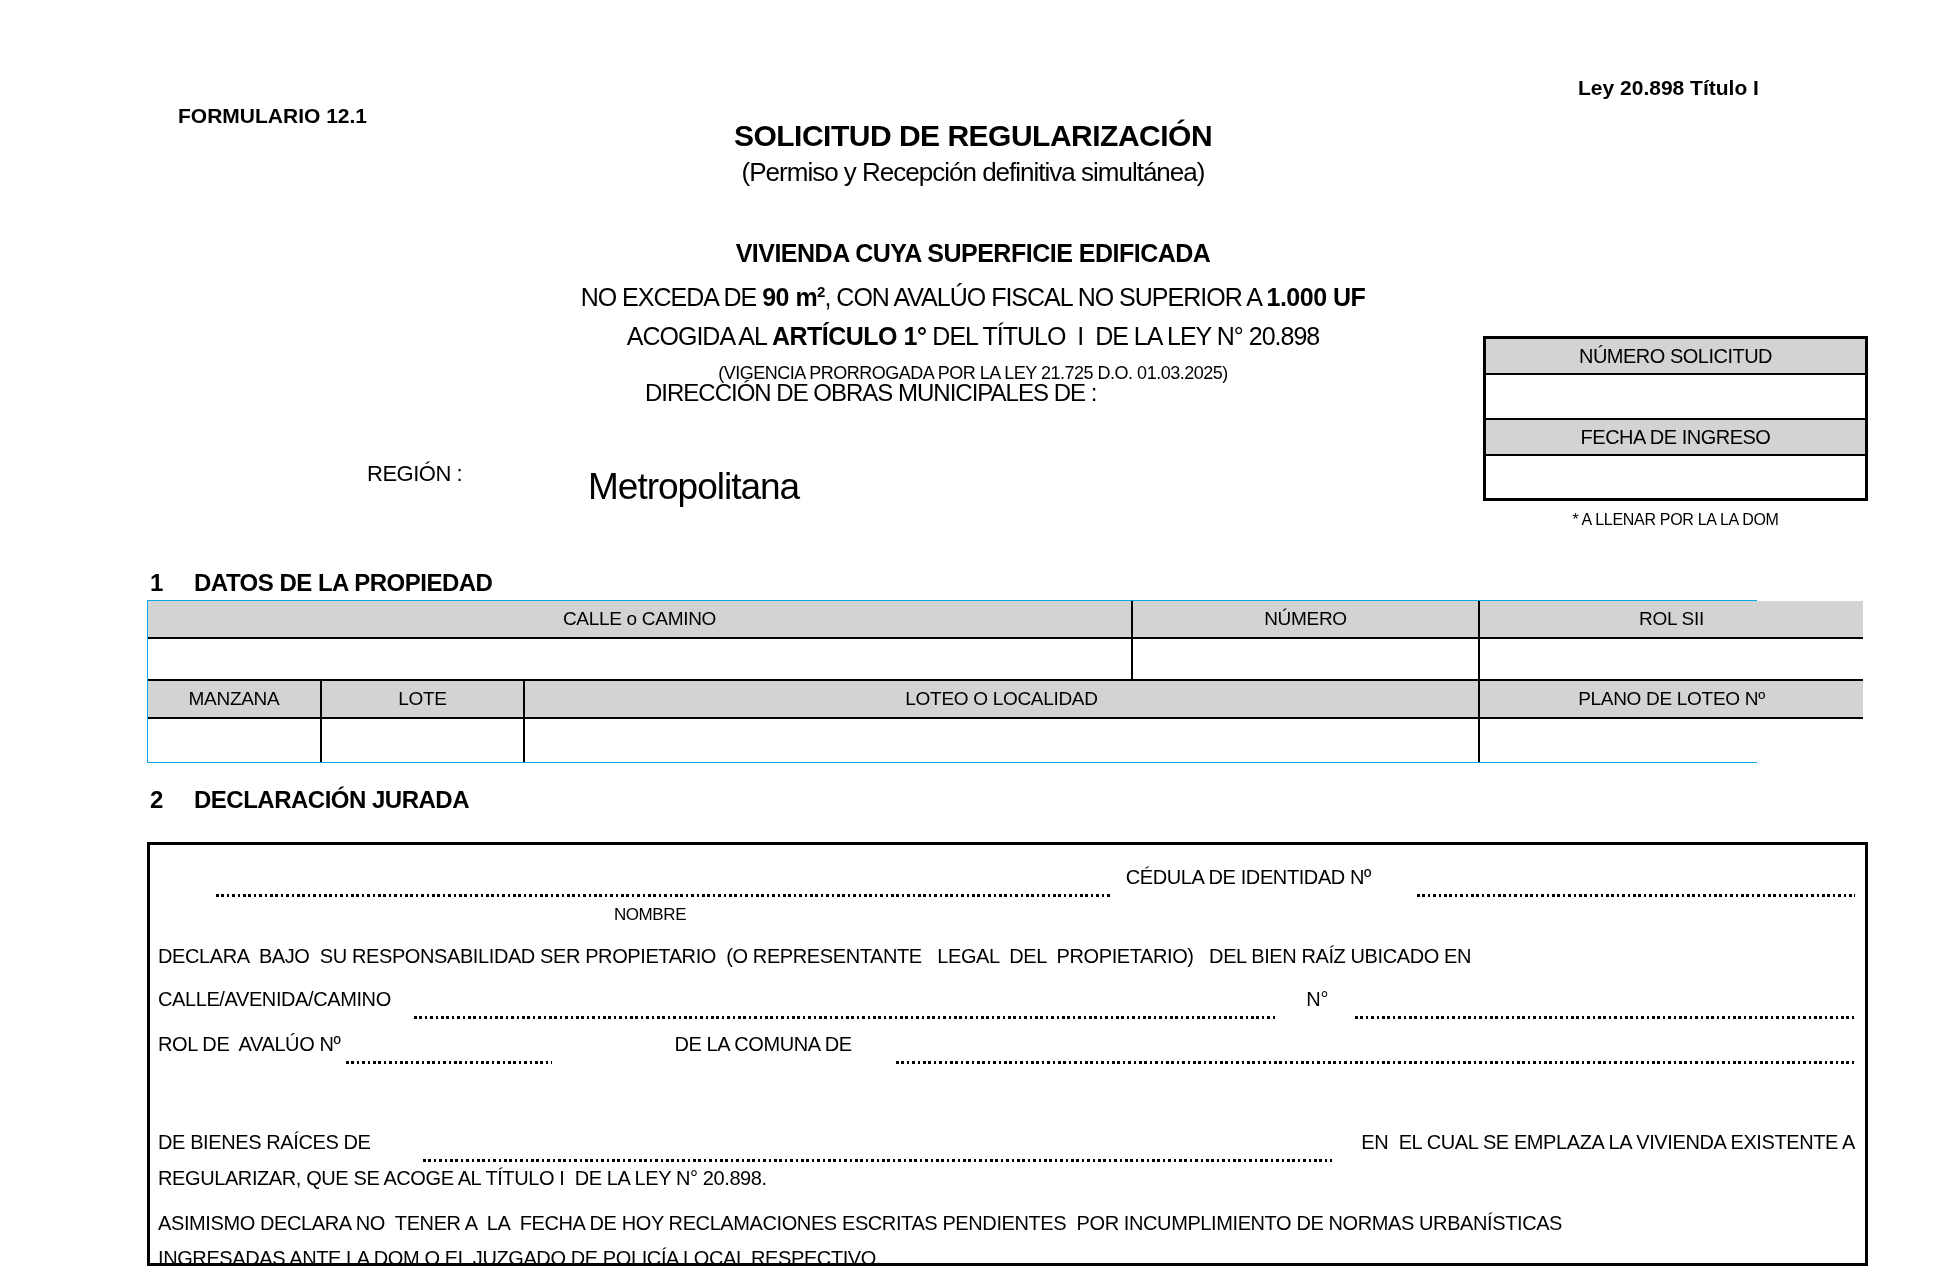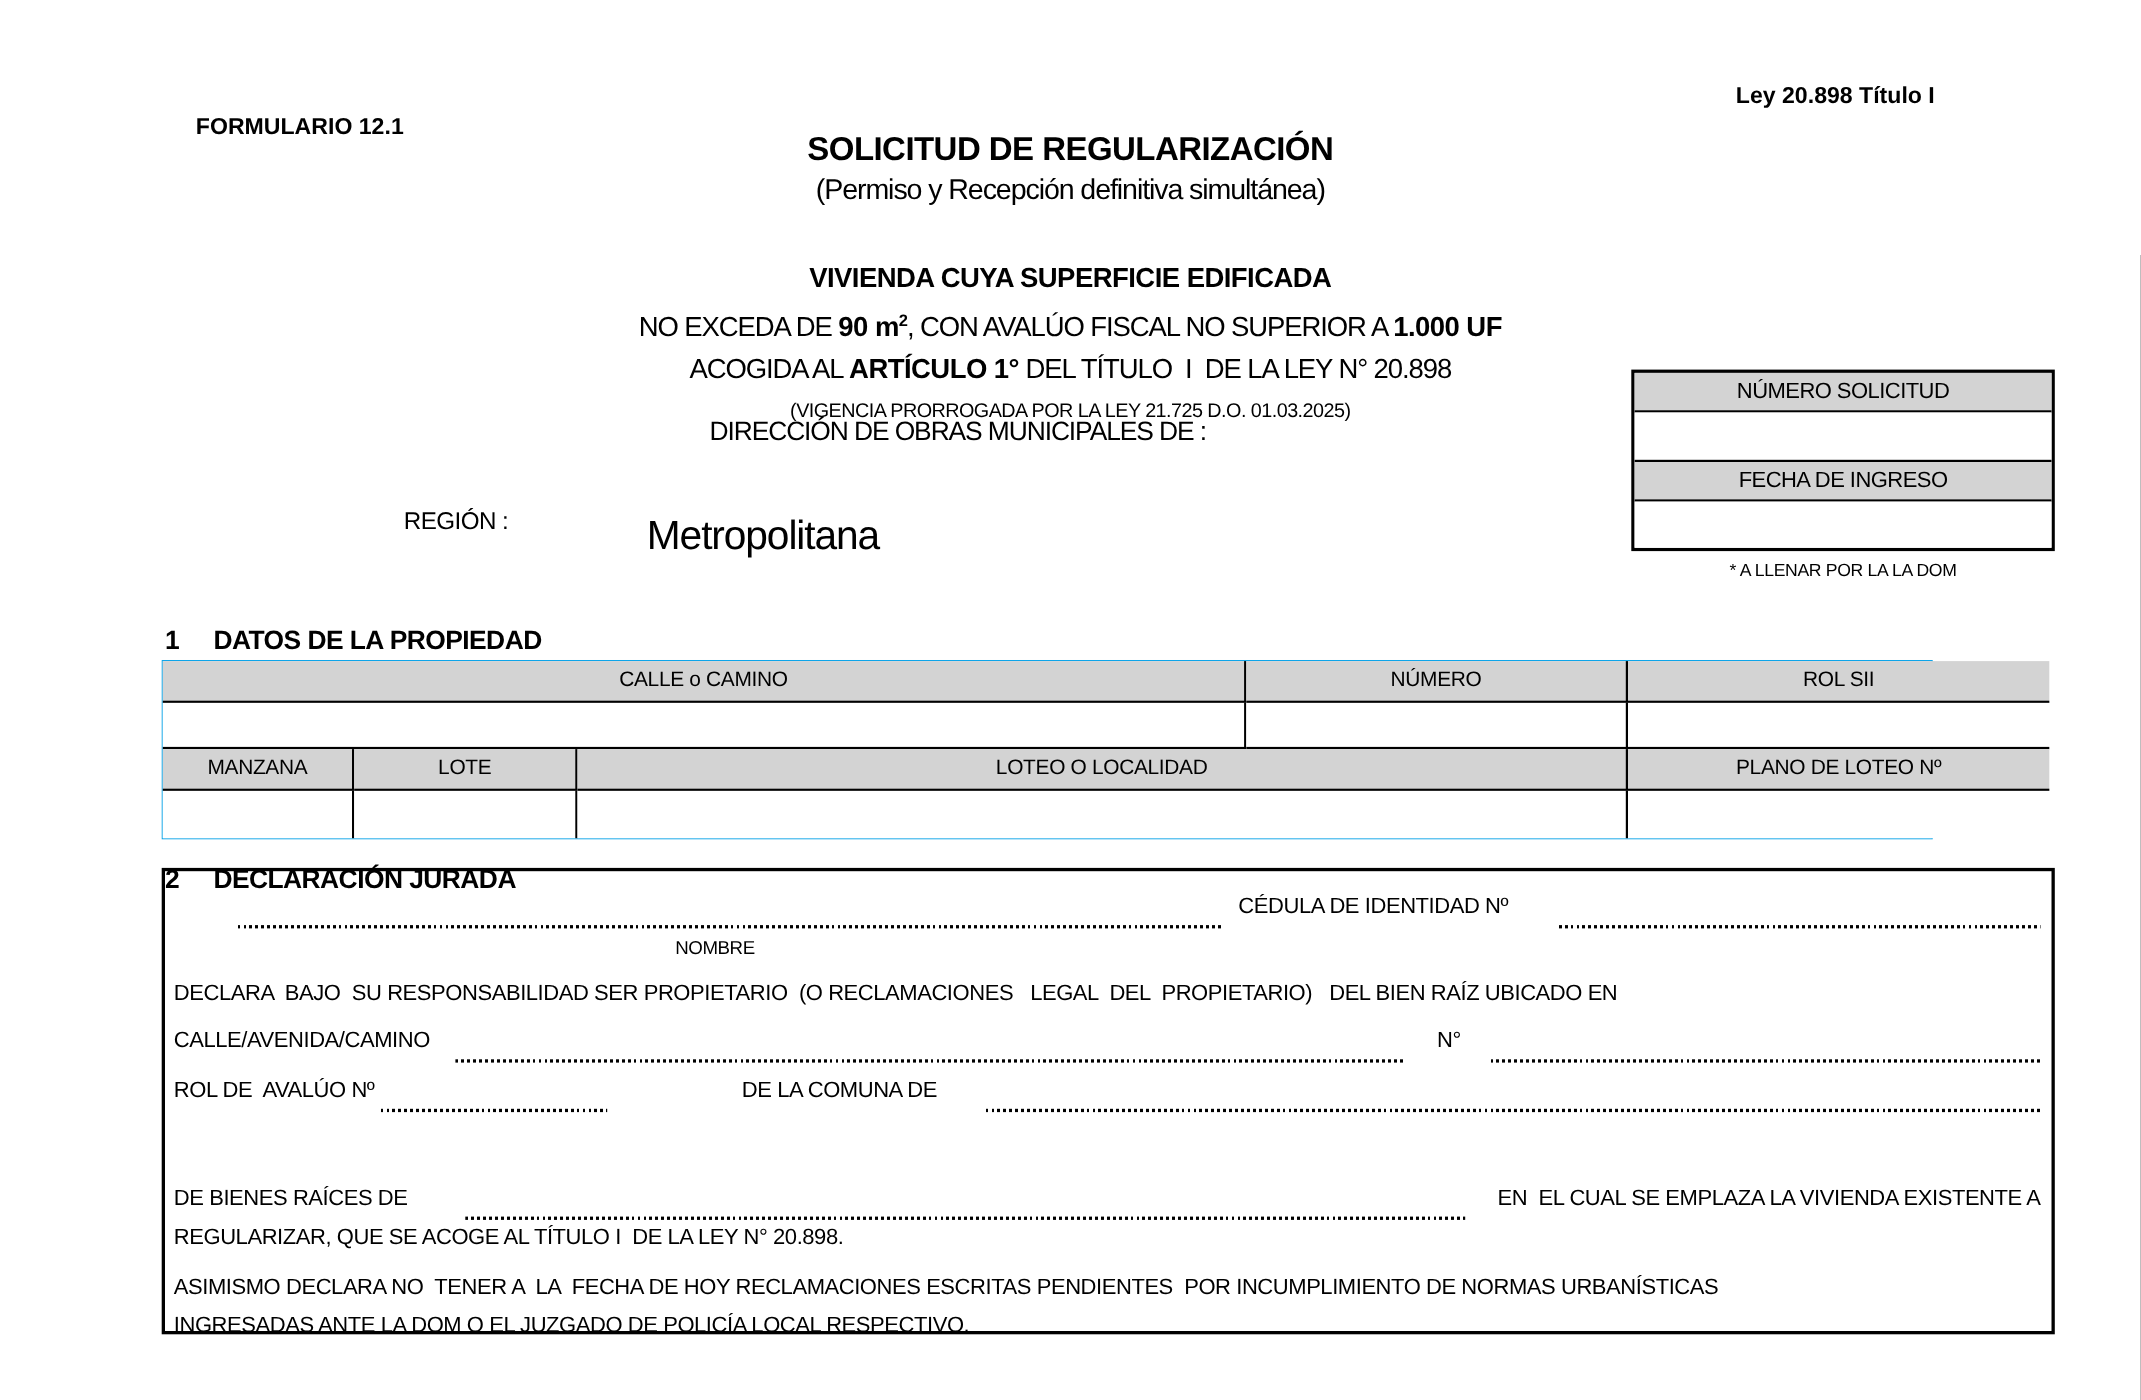--- a/index.html
+++ b/index.html
@@ -62,21 +62,21 @@
   }
   .p-table > div{border-right:2px solid #000;border-bottom:2px solid #000;box-sizing:border-box;}
   .p-table > div.lastcol{border-right:none;}
   .p-table > div.lastrow{border-bottom:none;}
   .hcell{background:#d3d3d3;display:flex;align-items:center;justify-content:center;
     font-size:19px;letter-spacing:-0.3px;}
   .vcell{background:#fff;}
 
   
   .decl-box{
-    left:147px;top:789px;width:1721px;height:424px;
+    left:147px;top:842px;width:1721px;height:424px;
     border:3px solid #000;box-sizing:border-box;
     font-size:20px;letter-spacing:-0.4px;
   }
   .decl-box .line{position:absolute;left:8px;right:10px;}
   .fill-row{display:flex;align-items:flex-end;height:36px;}
   .fill-row .lbl{padding-bottom:8px;white-space:pre;}
   .dots{
     height:3px;
     background:repeating-linear-gradient(90deg,#000 0 2.6px,transparent 2.6px 5.4px);
     align-self:flex-end;
@@ -152,21 +152,21 @@
 
   <div class="abs decl-box">
 
     <div class="line fill-row row-cedula">
       <div class="dots" style="flex:1;margin-left:58px;"></div>
       <div class="lbl" style="padding-left:14px;">CÉDULA DE IDENTIDAD Nº</div>
       <div class="dots" style="width:438px;margin-left:46px;"></div>
     </div>
     <div class="nombre-lbl">NOMBRE</div>
 
-    <div class="line textline row-declara">DECLARA  BAJO  SU RESPONSABILIDAD SER PROPIETARIO  (O RECLAMACIONES   LEGAL  DEL  PROPIETARIO)   DEL BIEN RAÍZ UBICADO EN</div>
+    <div class="line textline row-declara">DECLARA  BAJO  SU RESPONSABILIDAD SER PROPIETARIO  (O REPRESENTANTE   LEGAL  DEL  PROPIETARIO)   DEL BIEN RAÍZ UBICADO EN</div>
 
     <div class="line fill-row row-calle">
       <div class="lbl">CALLE/AVENIDA/CAMINO</div>
       <div class="dots" style="flex:1;margin-left:10px;"></div>
       <div class="lbl" style="margin-left:16px;margin-right:14px;">N°</div>
       <div class="dots" style="width:500px;"></div>
     </div>
 
     <div class="line fill-row row-rol">
       <div class="lbl">ROL DE  AVALÚO Nº</div>

